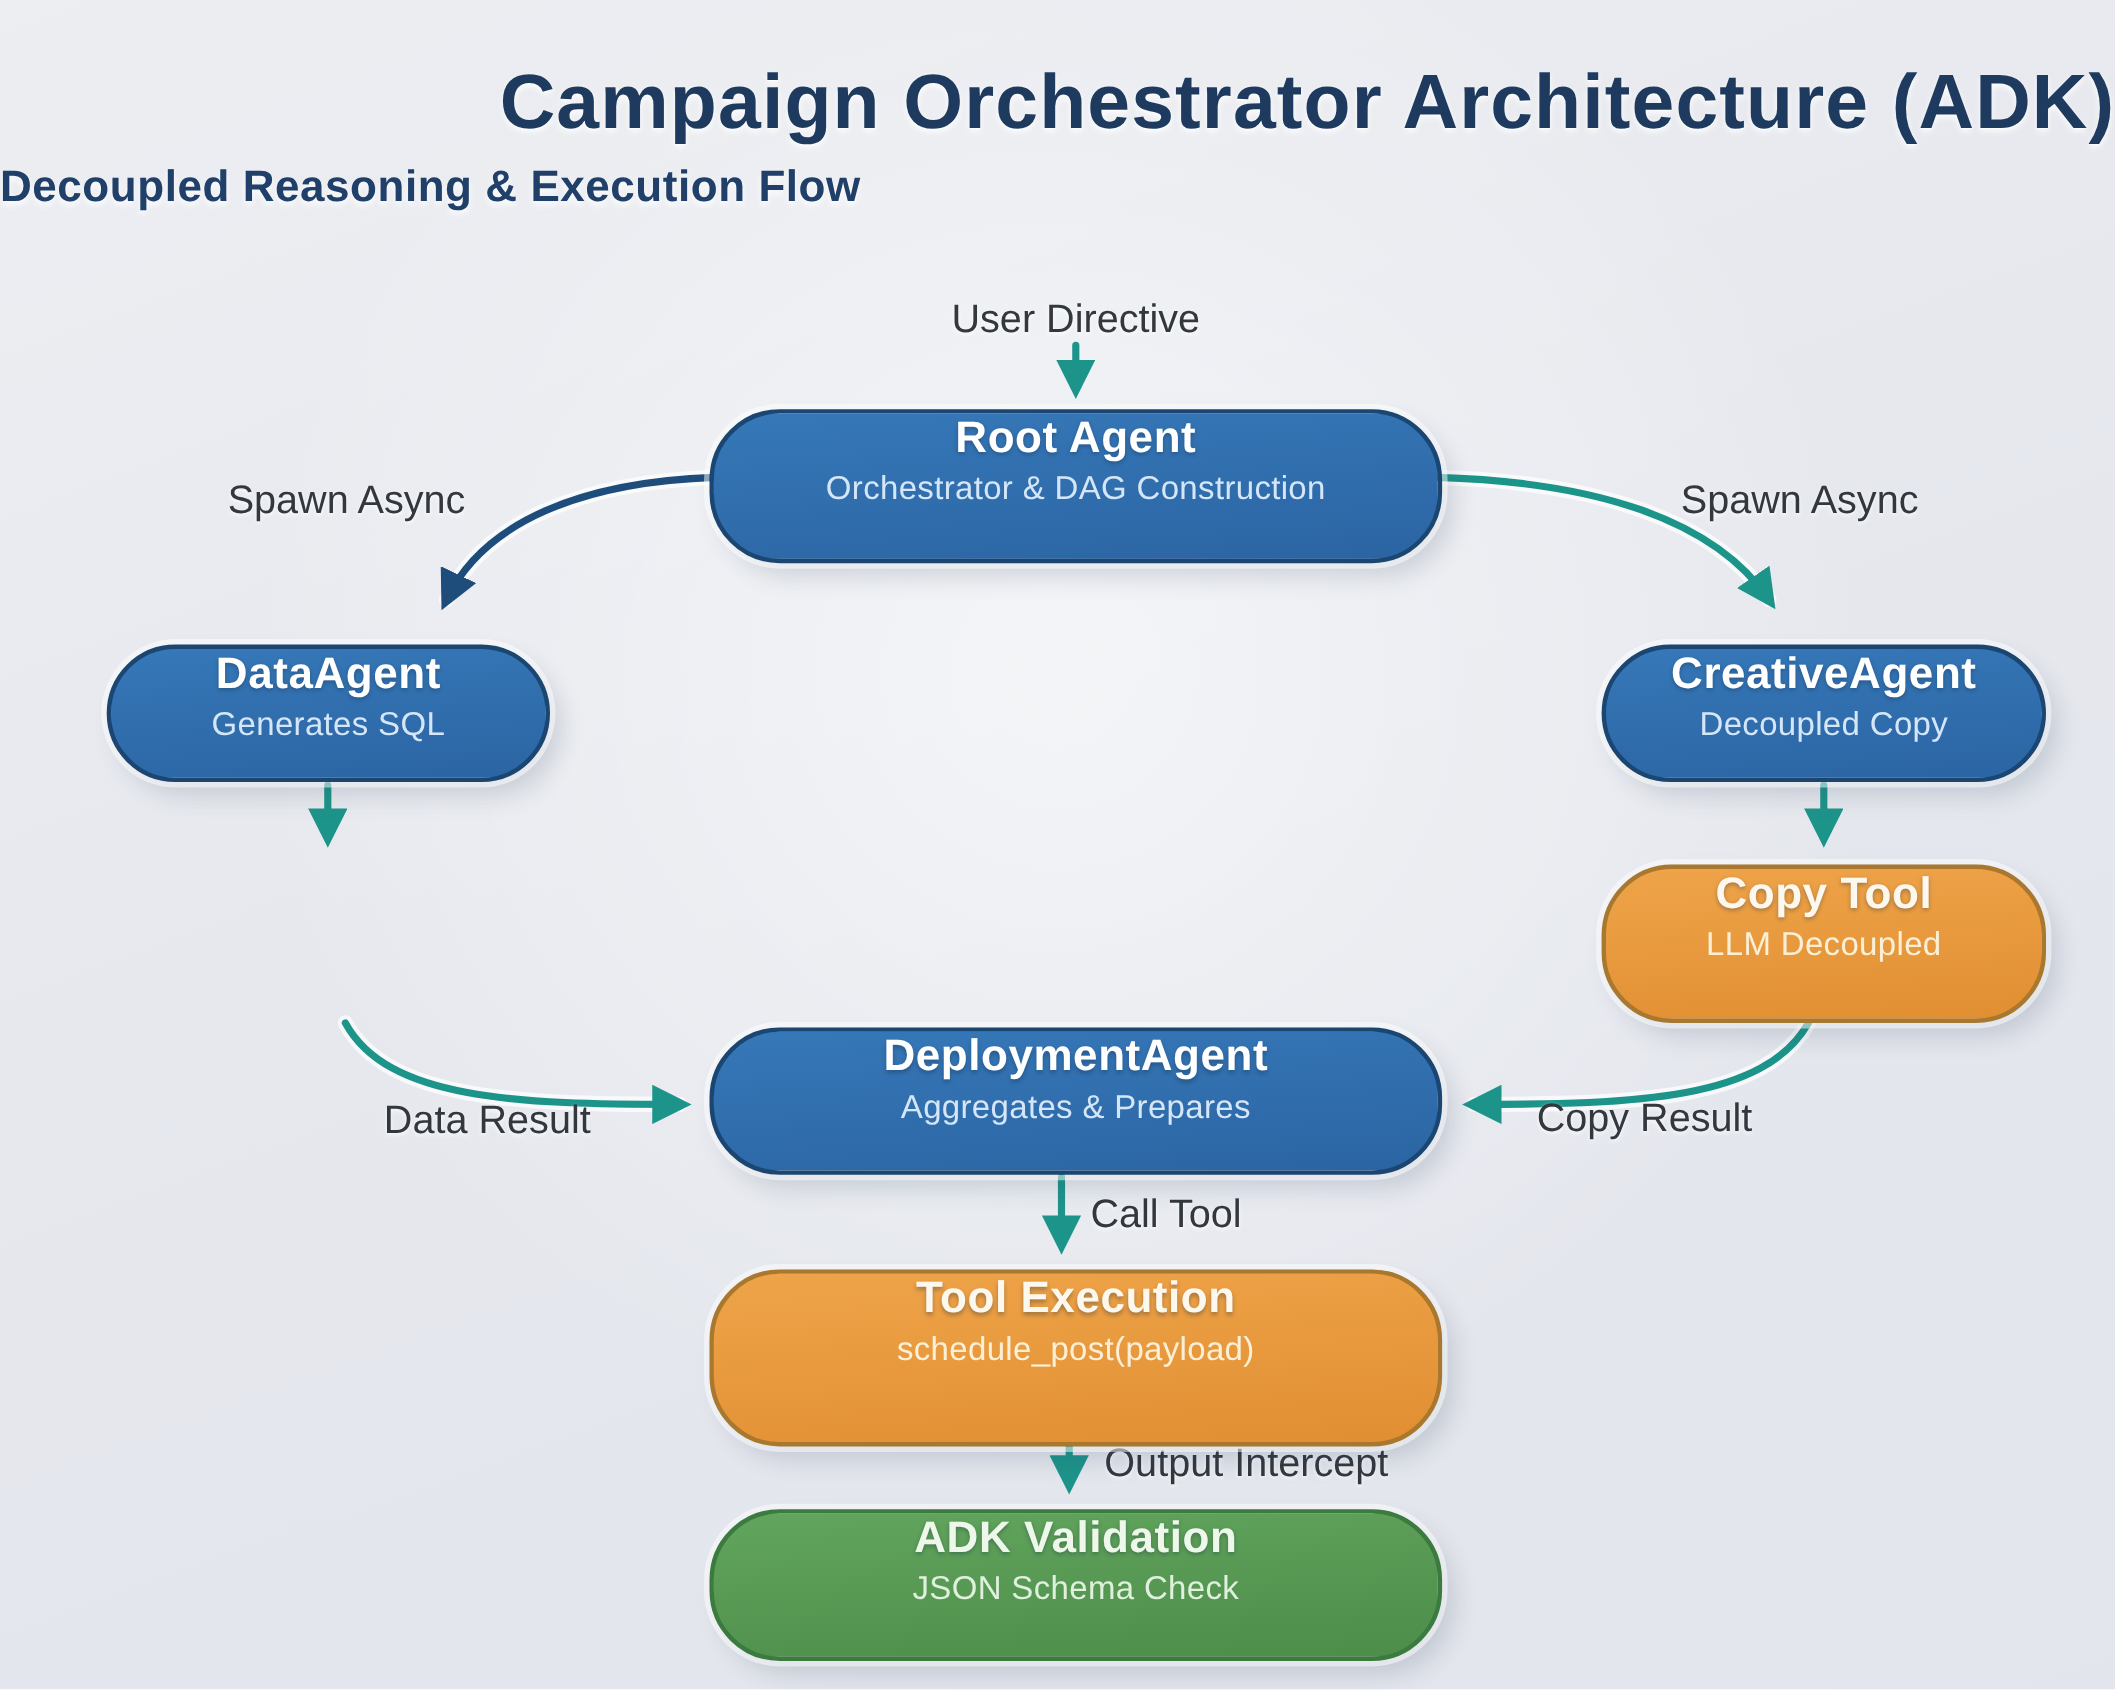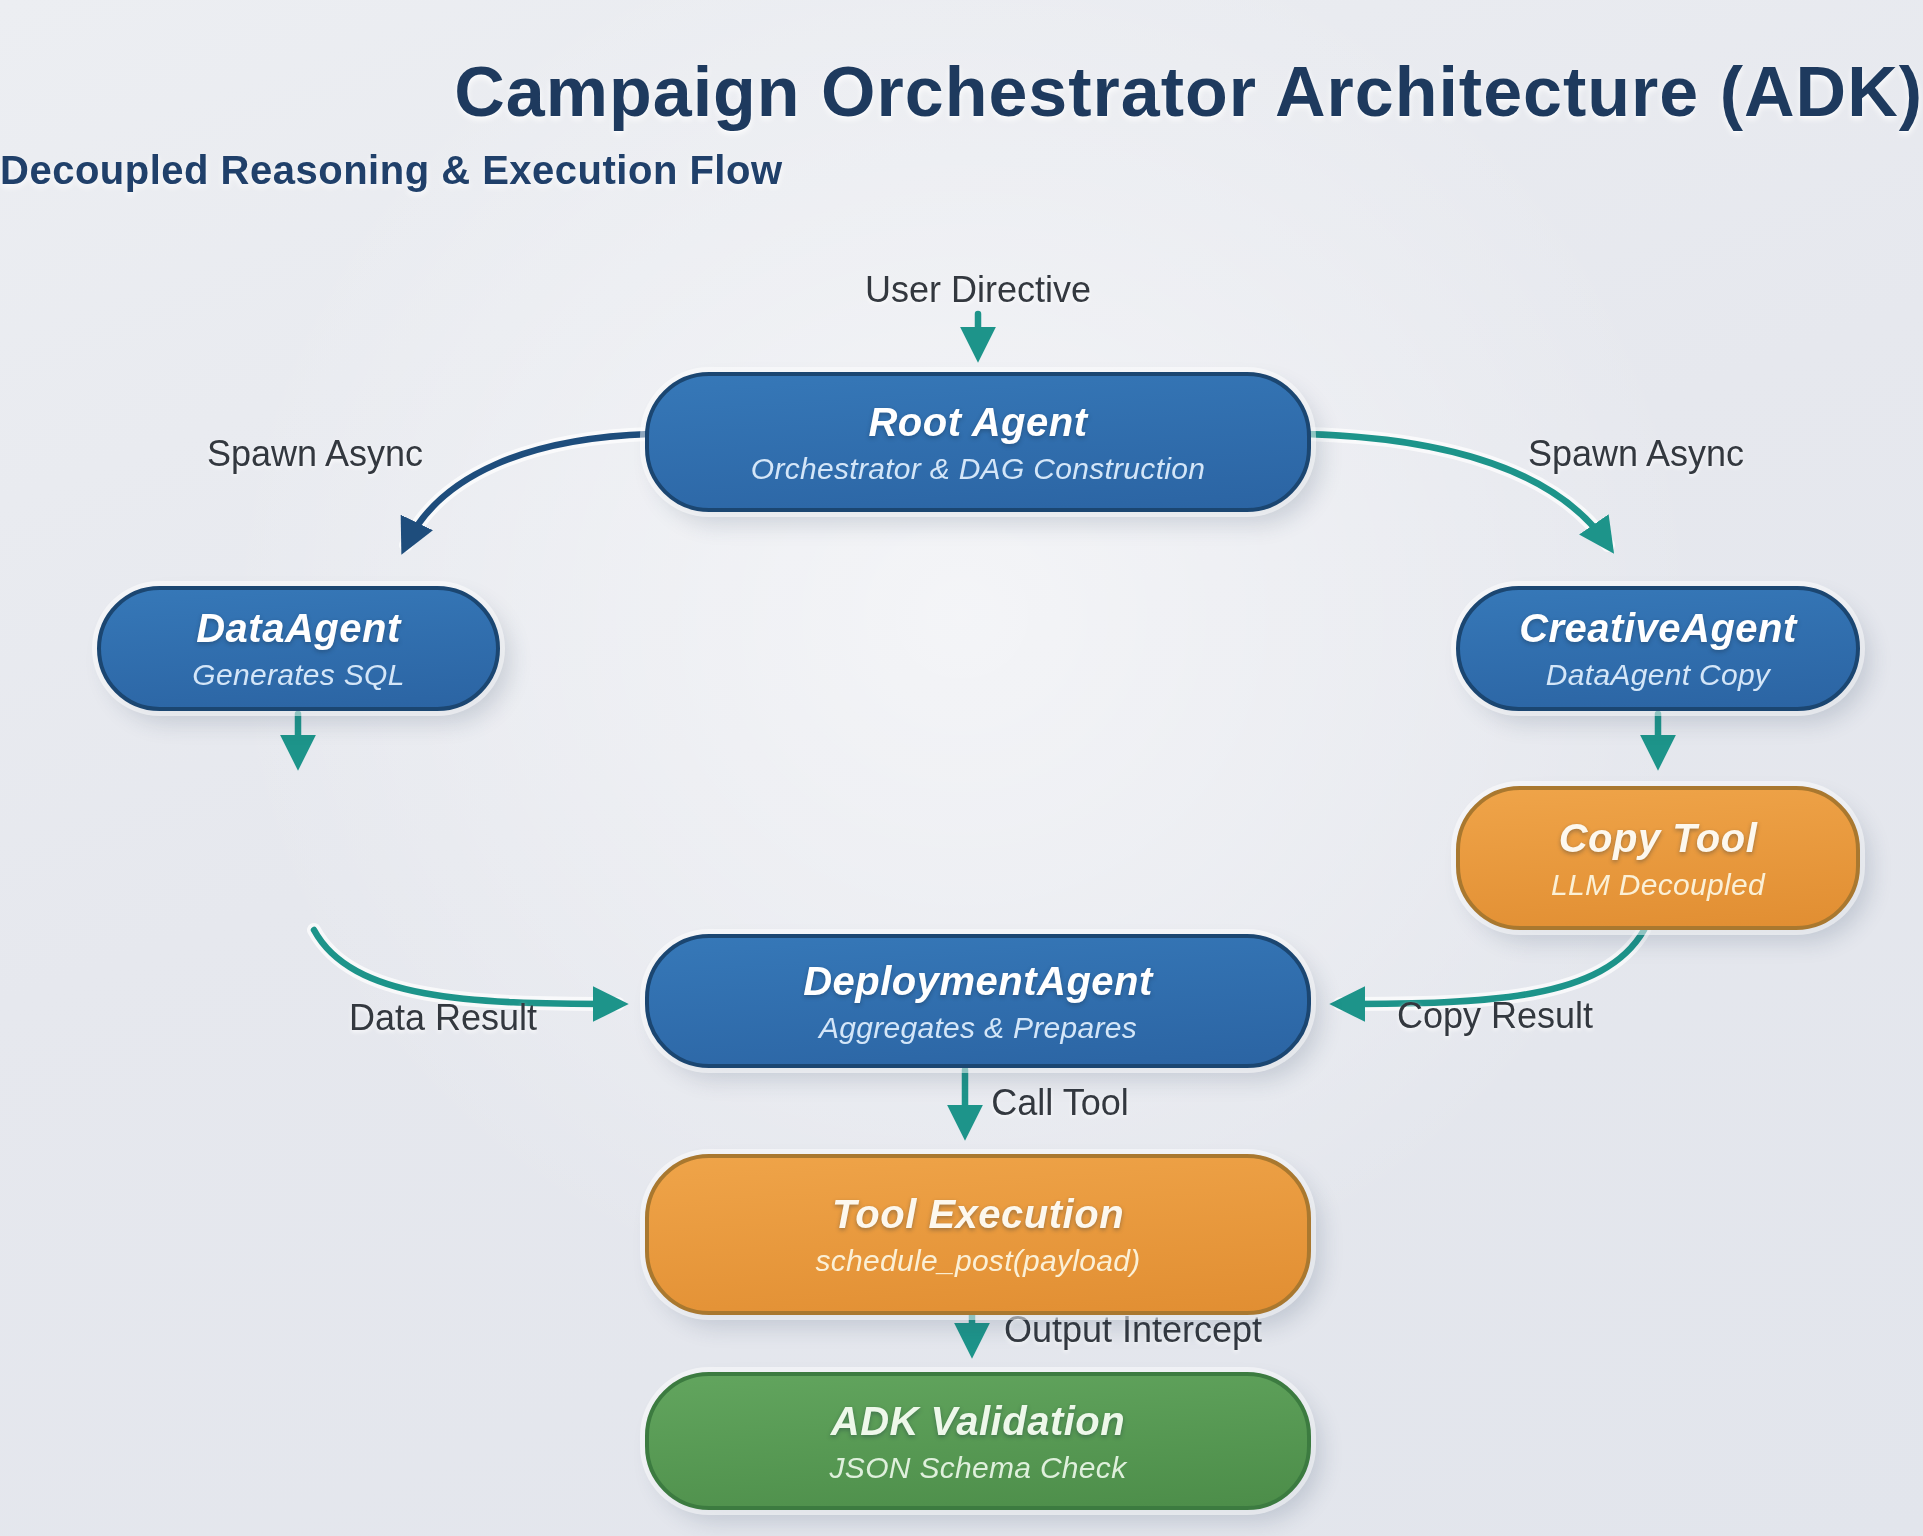--- a/index.html
+++ b/index.html
@@ -78,25 +78,23 @@
     text-shadow: 0 2px 4px rgba(255,255,255,0.85);
   }
 
   
   .node {
     position: absolute;
     border-radius: 64px;
     display: flex;
     flex-direction: column;
     align-items: center;
-    justify-content: center;
     gap: 8px;
     box-shadow: 0 0 0 5px rgba(255,255,255,0.5), 10px 12px 22px rgba(45,65,95,0.18);
     box-sizing: border-box;
-    font-style: italic;
   }
   .node-title {
     font-size: 40px;
     font-weight: 700;
     letter-spacing: 0.5px;
     text-shadow: 0 2px 4px rgba(20,40,60,0.35);
     line-height: 1.1;
   }
   .node-sub {
     font-size: 30px;
@@ -172,21 +170,21 @@
     <div class="node-sub">Orchestrator &amp; DAG Construction</div>
   </div>
 
   <div class="node blue" style="left:97px; top:586px; width:403px; height:125px;">
     <div class="node-title">DataAgent</div>
     <div class="node-sub">Generates SQL</div>
   </div>
 
   <div class="node blue" style="left:1456px; top:586px; width:404px; height:125px;">
     <div class="node-title">CreativeAgent</div>
-    <div class="node-sub">DataAgent Copy</div>
+    <div class="node-sub">Decoupled Copy</div>
   </div>
 
 
   <div class="node orange" style="left:1456px; top:786px; width:404px; height:144px;">
     <div class="node-title">Copy Tool</div>
     <div class="node-sub">LLM Decoupled</div>
   </div>
 
   <div class="node blue" style="left:645px; top:934px; width:666px; height:134px;">
     <div class="node-title">DeploymentAgent</div>

